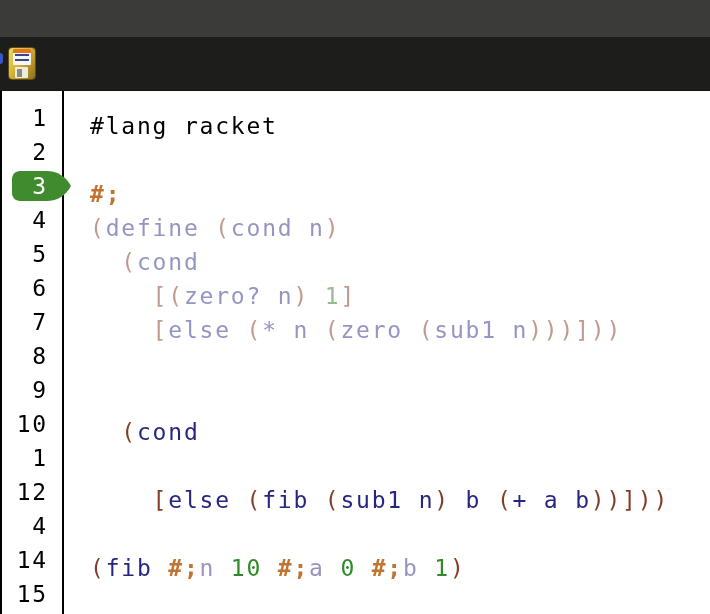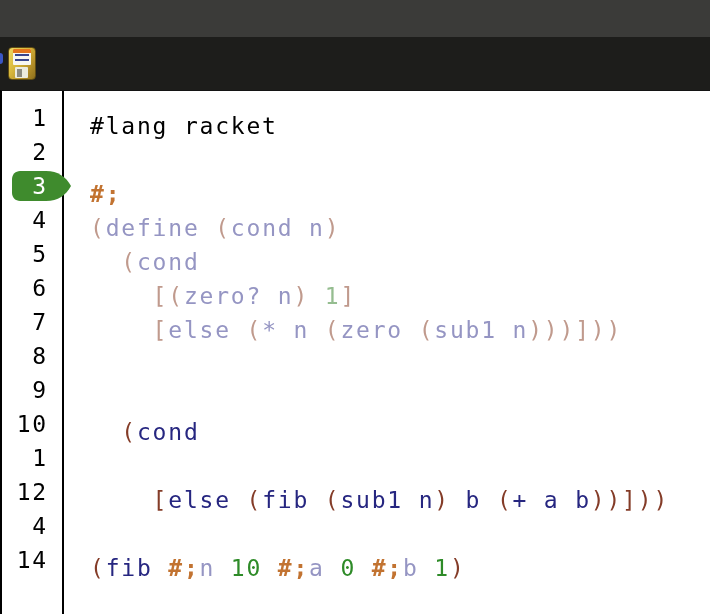--- a/index.html
+++ b/index.html
@@ -82,14 +82,15 @@
       <div class="row"><div class="gutter">5</div><div class="code"><span class="tok-fp">  (</span><span class="tok-fi">cond</span></div></div>
       <div class="row"><div class="gutter">6</div><div class="code"><span class="tok-fp">    [(</span><span class="tok-fi">zero? n</span><span class="tok-fp">) </span><span class="tok-fn">1</span><span class="tok-fp">]</span></div></div>
       <div class="row"><div class="gutter">7</div><div class="code"><span class="tok-fp">    [</span><span class="tok-fi">else </span><span class="tok-fp">(</span><span class="tok-fi">* n </span><span class="tok-fp">(</span><span class="tok-fi">zero </span><span class="tok-fp">(</span><span class="tok-fi">sub1 n</span><span class="tok-fp">)))]))</span></div></div>
       <div class="row"><div class="gutter">8</div><div class="code"></div></div>
       <div class="row"><div class="gutter">9</div></div>
       <div class="row"><div class="gutter">10</div><div class="code"><span class="tok-p">  (</span><span class="tok-i">cond</span></div></div>
       <div class="row"><div class="gutter">1</div></div>
       <div class="row"><div class="gutter">12</div><div class="code"><span class="tok-p">    [</span><span class="tok-i">else </span><span class="tok-p">(</span><span class="tok-i">fib </span><span class="tok-p">(</span><span class="tok-i">sub1 n</span><span class="tok-p">) </span><span class="tok-i">b </span><span class="tok-p">(</span><span class="tok-i">+ a b</span><span class="tok-p">))]))</span></div></div>
       <div class="row"><div class="gutter">4</div><div class="code"></div></div>
       <div class="row"><div class="gutter">14</div><div class="code"><span class="tok-p">(</span><span class="tok-i">fib </span><span class="tok-c">#;</span><span class="tok-fi">n </span><span class="tok-n">10 </span><span class="tok-c">#;</span><span class="tok-fi">a </span><span class="tok-n">0 </span><span class="tok-c">#;</span><span class="tok-fi">b </span><span class="tok-n">1</span><span class="tok-p">)</span></div></div>
+      <div class="row"><div class="gutter">15</div><div class="code"></div></div>
     </div>
 </div>
 
 </body></html>

